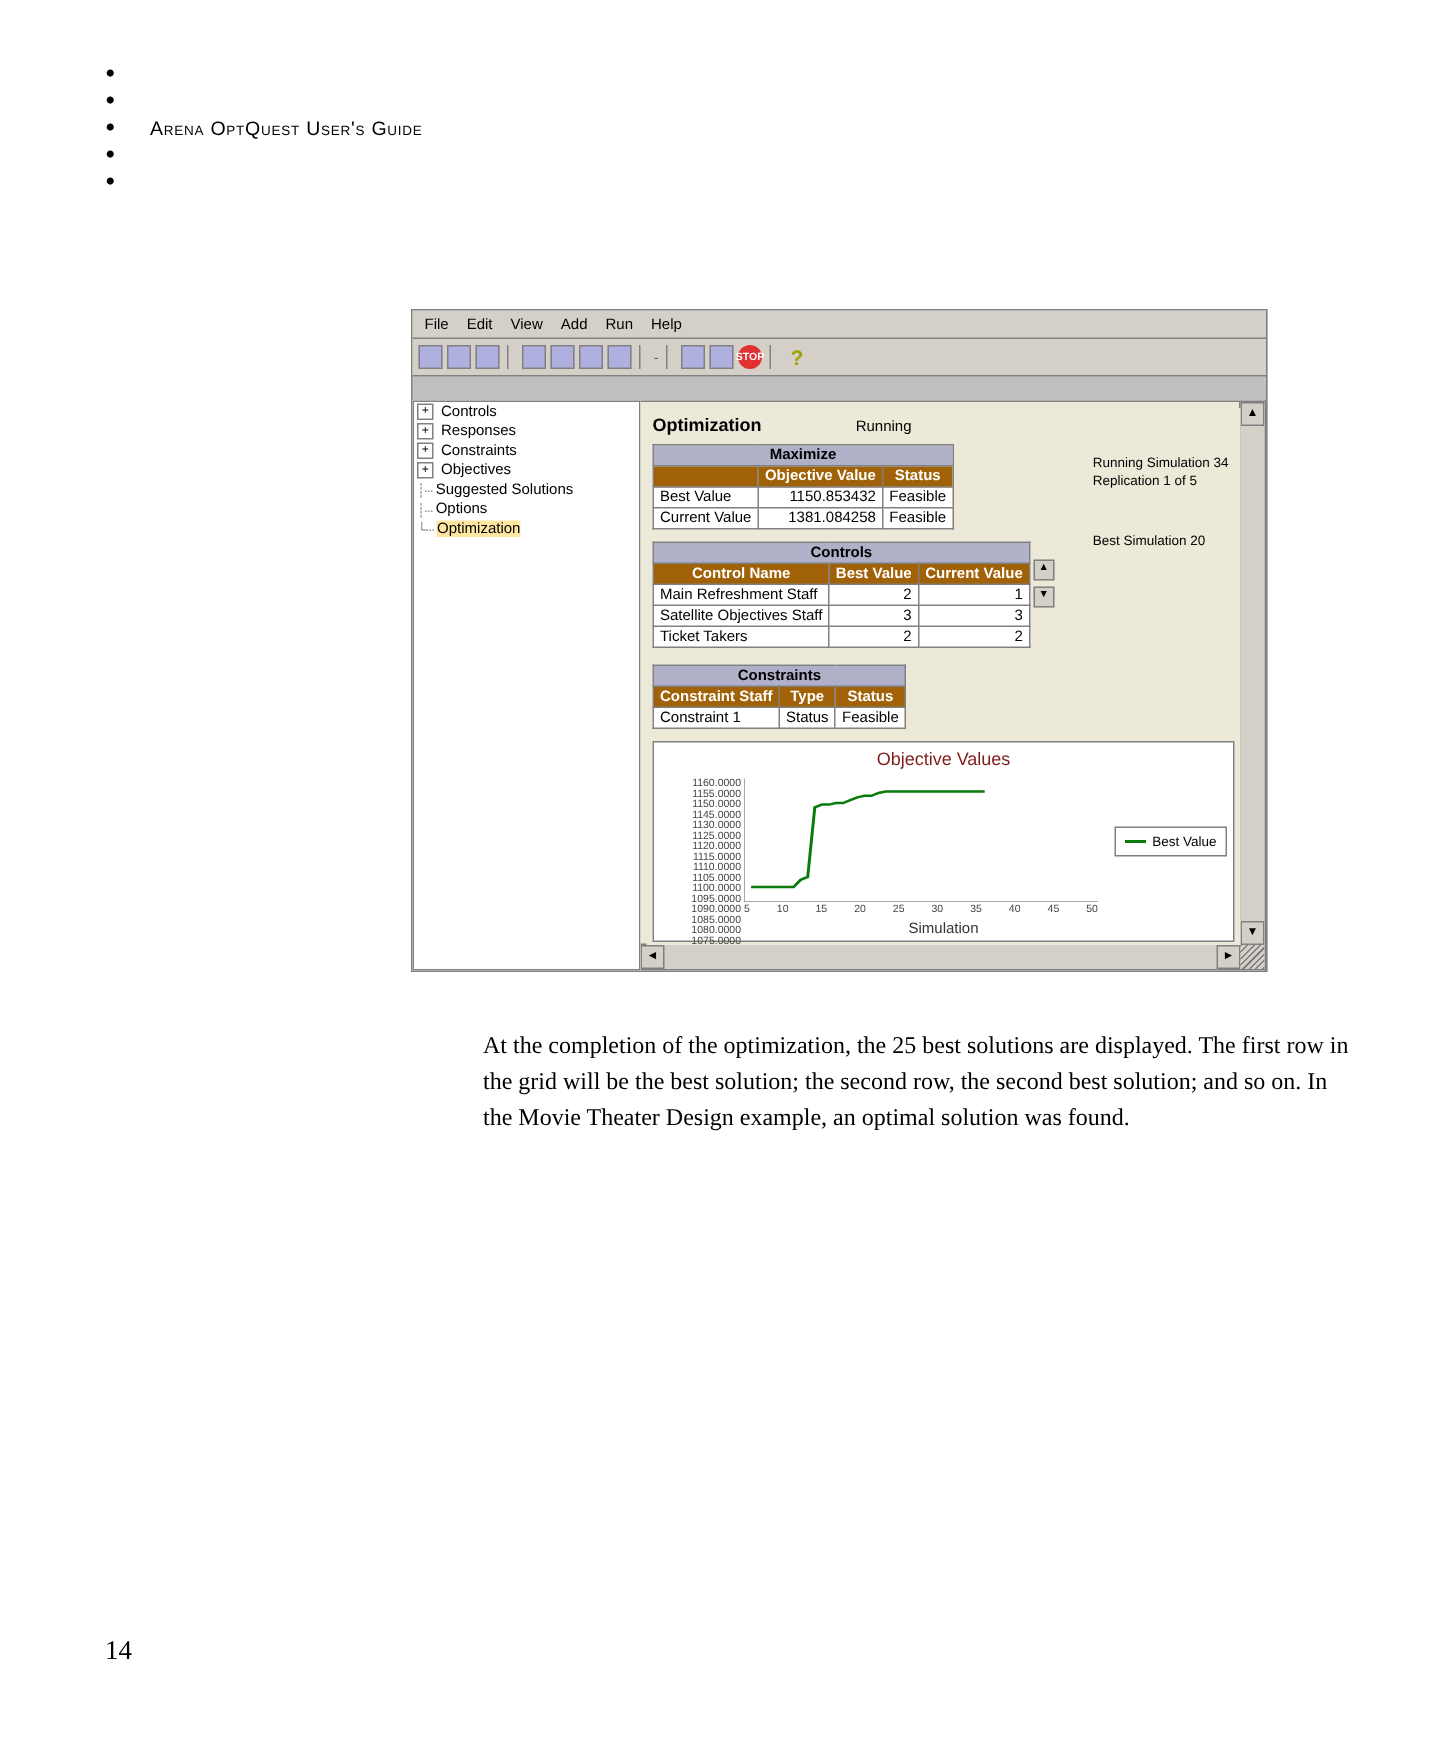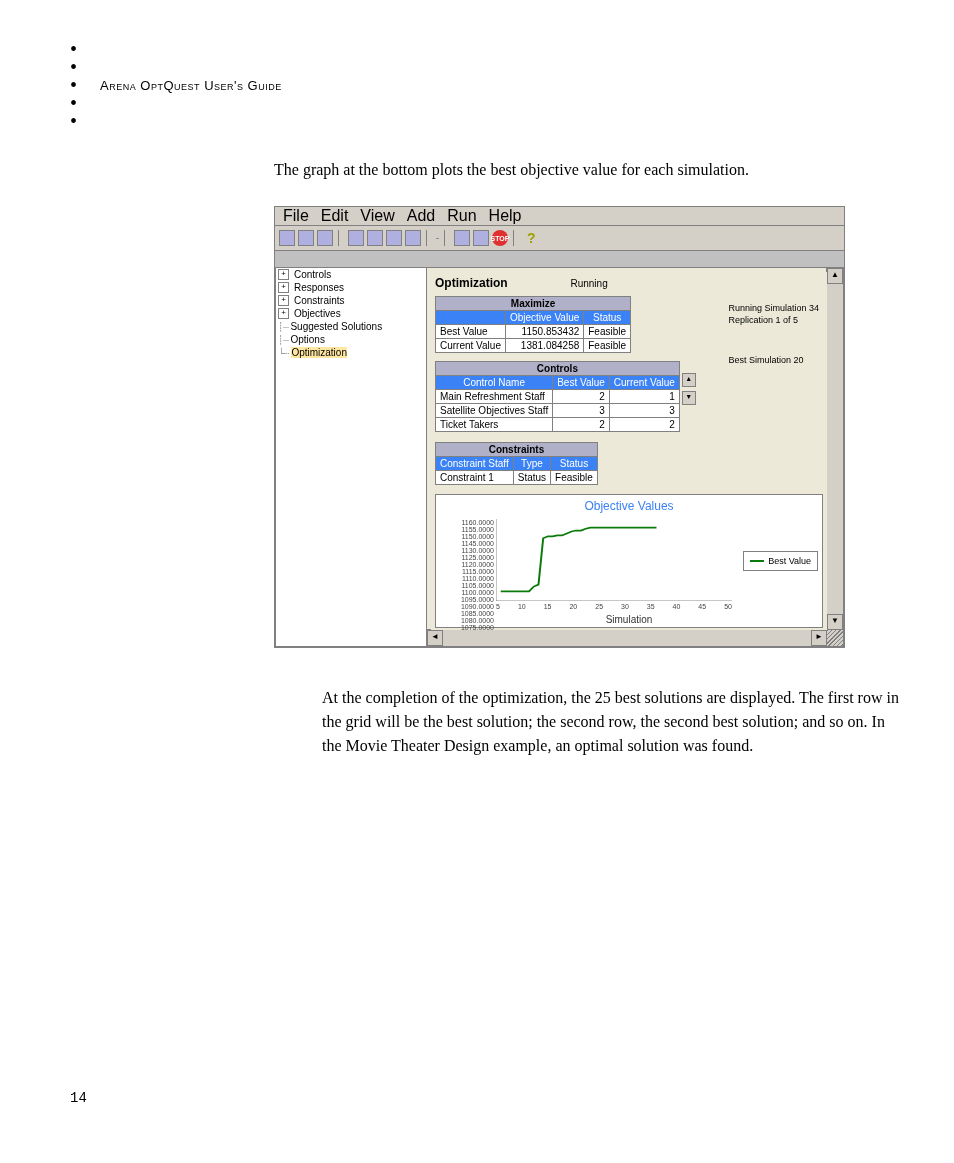--- a/index.html
+++ b/index.html
@@ -3,60 +3,60 @@
 <meta charset="utf-8">
 <style>
   html, body { margin:0; padding:0; background:#fff; font-family:"Times New Roman", serif; color:#000; }
   .page { width:954px; height:1163px; position:relative; box-sizing:border-box; padding:40px 60px 40px 70px; }
   .bullets { position:absolute; left:70px; top:40px; }
   .bullets div { font-size:20px; line-height:18px; }
   .header-guide { position:absolute; left:100px; top:78px; font-family:Arial, sans-serif; font-size:13px; letter-spacing:0.5px; font-variant:small-caps; }
   .para { position:absolute; left:274px; width:580px; font-size:16px; line-height:24px; }
   .p1 { top:158px; }
   .p2 { top:686px;margin-left:48px; }
-  .pagenum { position:absolute; left:70px; top:1090px; font-family:Liberation Mono, monospace; font-size:14px; }
+  .pagenum { position:absolute; left:70px; top:1090px; font-family:Liberation Serif, serif; font-size:18px; }
 
   .screenshot { position:absolute; left:274px; top:206px; width:569px; height:440px; border:1px solid #808080; background:#c0c0c0; font-family:"MS Sans Serif", Tahoma, Arial, sans-serif; font-size:10px; }
   .titlebar { height:18px; background:#1b1bd6; color:#fff; display:flex; align-items:center; padding:0 2px; }
   .titlebar .tb-icon { width:14px; height:14px; margin-right:4px; background:#fff; border-radius:2px; display:inline-block; }
   .titlebar .tb-text { flex:1; font-weight:bold; font-size:10px; white-space:nowrap; overflow:hidden; }
   .titlebar .tb-btns { display:flex; gap:2px; }
   .titlebar .tb-btn { width:16px; height:14px; background:#c0c0c0; border:1px solid #fff; border-right-color:#404040; border-bottom-color:#404040; font-size:9px; text-align:center; line-height:12px; color:#000; font-weight:bold; }
   .menubar { height:18px; background:#d4d0c8; display:flex; align-items:center; gap:12px; padding:0 8px; border-bottom:1px solid #808080; }
-  .menubar span { font-size:16px; }
+  .menubar span { font-size:10px; }
   .toolbar { height:24px; background:#d4d0c8; display:flex; align-items:center; padding:0 4px; gap:3px; border-bottom:1px solid #808080; }
   .tool-btn { width:16px; height:16px; background:#b0b0e0; border:1px solid #808080; box-sizing:border-box; }
   .tool-sep { width:4px; height:16px; border-left:1px solid #808080; margin:0 2px; }
   .tool-stop { width:16px; height:16px; background:#e03030; border-radius:50%; display:flex; align-items:center; justify-content:center; color:#fff; font-size:7px; font-weight:bold; }
   .tool-help { font-size:14px; font-weight:bold; color:#a0a000; padding:0 4px; }
 
   .body-area { position:absolute; top:60px; left:0; right:0; bottom:0; display:flex; background:#ece9d8; }
   .tree { width:150px; background:#fff; border:1px solid #808080; font-size:10px; overflow:hidden; }
   .tree-item { padding:1px 2px; white-space:nowrap; display:flex; align-items:center; gap:2px; }
   .tree-item.selected span.lbl { background:#ffe7a2; }
   .tree .expander { display:inline-block; width:9px; height:9px; border:1px solid #808080; text-align:center; line-height:7px; font-size:8px; margin-right:3px; }
   .tree .dots { color:#808080; font-size:9px; letter-spacing:-1px; }
 
   .main { flex:1; position:relative; background:#ece9d8; border:1px solid #808080; border-left:none; overflow:hidden; }
   .main-inner { position:absolute; left:4px; right:16px; top:4px; bottom:16px; background:#ece9d8; }
   .opt-title { font-weight:bold; font-size:12px; margin:4px 0 4px 4px; display:inline-block; }
   .opt-status { font-size:10px; margin-left:60px; }
   .side-info { position:absolute; right:8px; top:30px; font-size:9px; text-align:left; line-height:12px; }
 
   table.grid { border-collapse:collapse; font-size:10px; margin:2px 0 6px 4px; background:#fff; border:1px solid #808080; }
-  table.grid th { background:#3b82f6; color:#fff; font-weight:normal; border:1px solid #808080; padding:1px 4px; text-align:center; }
+  table.grid th { background:#a16207; color:#fff; font-weight:bold; border:1px solid #808080; padding:1px 4px; text-align:center; }
   table.grid th.span { background:#b0b0c8; color:#000; font-weight:bold; }
   table.grid td { border:1px solid #808080; padding:1px 4px; }
   table.grid td.r { text-align:right; }
   .tbl-wrap { position:relative; display:inline-block; }
   .tbl-scroll { position:absolute; right:-14px; top:14px; width:12px; height:30px; }
   .scroll-btn { width:12px; height:12px; background:#d4d0c8; border:1px solid #808080; font-size:7px; text-align:center; line-height:10px; }
 
   .chart-box { position:absolute; left:4px; right:4px; top:222px; bottom:2px; border:1px solid #808080; background:#fff; }
-  .chart-title { text-align:center; font-size:12px; font-family:Verdana, sans-serif; margin-top:4px; color:#3b82f6; }
+  .chart-title { text-align:center; font-size:12px; font-family:Verdana, sans-serif; margin-top:4px; color:#7f1d1d; }
   .chart-area { position:absolute; left:60px; right:90px; top:24px; bottom:26px; }
   .chart-yaxis { position:absolute; left:4px; top:24px; bottom:26px; width:54px; font-size:7px; text-align:right; display:flex; flex-direction:column; justify-content:space-between; color:#444; }
   .chart-xaxis { position:absolute; left:60px; right:90px; bottom:14px; height:10px; font-size:7px; display:flex; justify-content:space-between; color:#444; }
   .chart-xlabel { position:absolute; left:0; right:0; bottom:2px; text-align:center; font-size:10px; color:#333; }
   .chart-legend { position:absolute; right:4px; top:50%; transform:translateY(-50%); border:1px solid #808080; padding:4px 6px; font-size:9px; display:flex; align-items:center; gap:4px; background:#fff; }
   .legend-swatch { width:14px; height:2px; background:#0a7a0a; display:inline-block; }
   .chart-svg { width:100%; height:100%; display:block; }
 
   .vscroll { position:absolute; right:0; top:0; bottom:16px; width:16px; background:#d4d0c8; border-left:1px solid #808080; }
   .hscroll { position:absolute; left:0; right:16px; bottom:0; height:16px; background:#d4d0c8; border-top:1px solid #808080; }
@@ -71,21 +71,20 @@
 <div class="page">
   <div class="bullets">
     <div>•</div>
       <div>•</div>
       <div>•</div>
       <div>•</div>
       <div>•</div>
   </div>
   <div class="header-guide">Arena OptQuest User's Guide</div>
 
-  <div class="para p1">The graph at the bottom plots the best objective value for each simulation.</div>
 
   <div class="screenshot">
     <div class="menubar">
       <span>File</span>
       <span>Edit</span>
       <span>View</span>
       <span>Add</span>
       <span>Run</span>
       <span>Help</span>
     </div>

